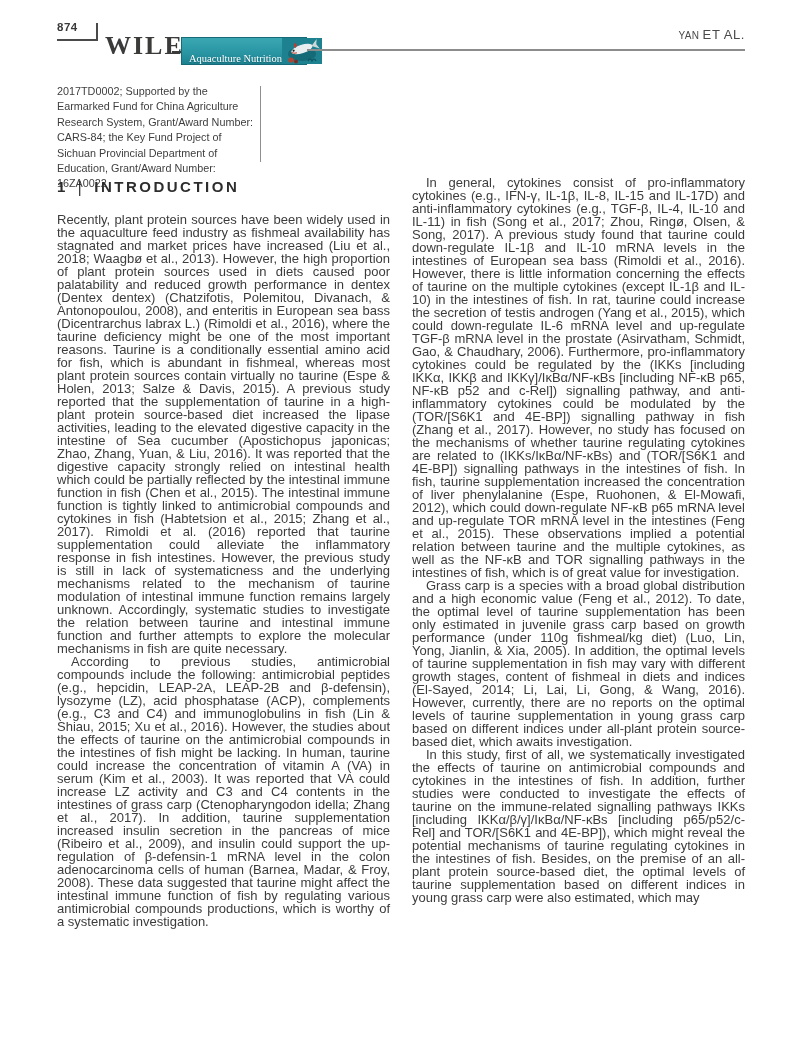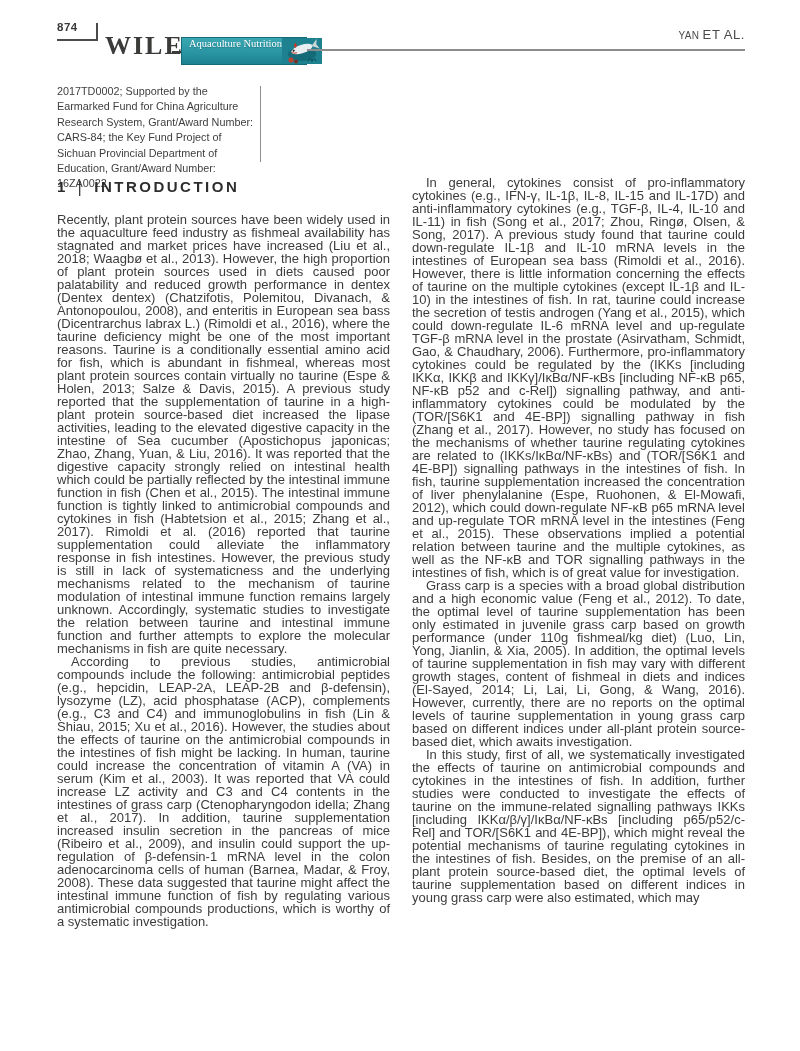--- a/index.html
+++ b/index.html
@@ -8,21 +8,21 @@
 
   
   .hdr { position: absolute; left: 0; top: 0; width: 800px; height: 75px; }
   .page-num { position: absolute; left: 57px; top: 21px; font-size: 11.5px; font-weight: bold; color: #3a3a3a; letter-spacing: .5px; }
   .rule-under-num { position: absolute; left: 57px; top: 39px; width: 40px; height: 2px; background: #4a4a4a; }
   .rule-tick { position: absolute; left: 96px; top: 23px; width: 2px; height: 18px; background: #4a4a4a; }
   .wiley { position: absolute; left: 105px; top: 31px; font-family: "Liberation Serif", serif; font-weight: bold; font-size: 26px; letter-spacing: 2px; color: #3b3b3a; }
   .wiley-dash { position: absolute; left: 172px; top: 51px; width: 10px; height: 2px; background: #3b3b3a; }
   .banner { position: absolute; left: 181px; top: 37px; width: 126px; height: 28px;
             background: linear-gradient(180deg, #3aa7b2 0%, #2a96a4 55%, #1d818f 100%);
-            border: 1px solid #156b77; display: flex; align-items: flex-start; }
+            border: 1px solid #156b77; display: flex; align-items: flex-end; }
   .banner-title { flex: 1; color: #ffffff; font-family: "Liberation Serif", serif; font-size: 10.5px; padding-left: 7px; white-space: nowrap; text-shadow: 0 1px 1px rgba(0,0,0,.25); }
   .banner-art { width: 40px; height: 26px; flex: none; }
   .long-rule { position: absolute; left: 307px; top: 49px; width: 438px; height: 2px; background: #8c8c8c; }
   .running-head { position: absolute; right: 55px; top: 27px; font-size: 10px; color: #4a4a4a; letter-spacing: .4px; }
   .running-head .etal { font-size: 13px; letter-spacing: .6px; }
 
   
   .funding { position: absolute; left: 57px; top: 84px; width: 202px; font-size: 10.8px; line-height: 15.4px; color: #3e3e3e; }
   .funding-divider { position: absolute; left: 260px; top: 86px; width: 1px; height: 76px; background: #8f8f8f; }
 

